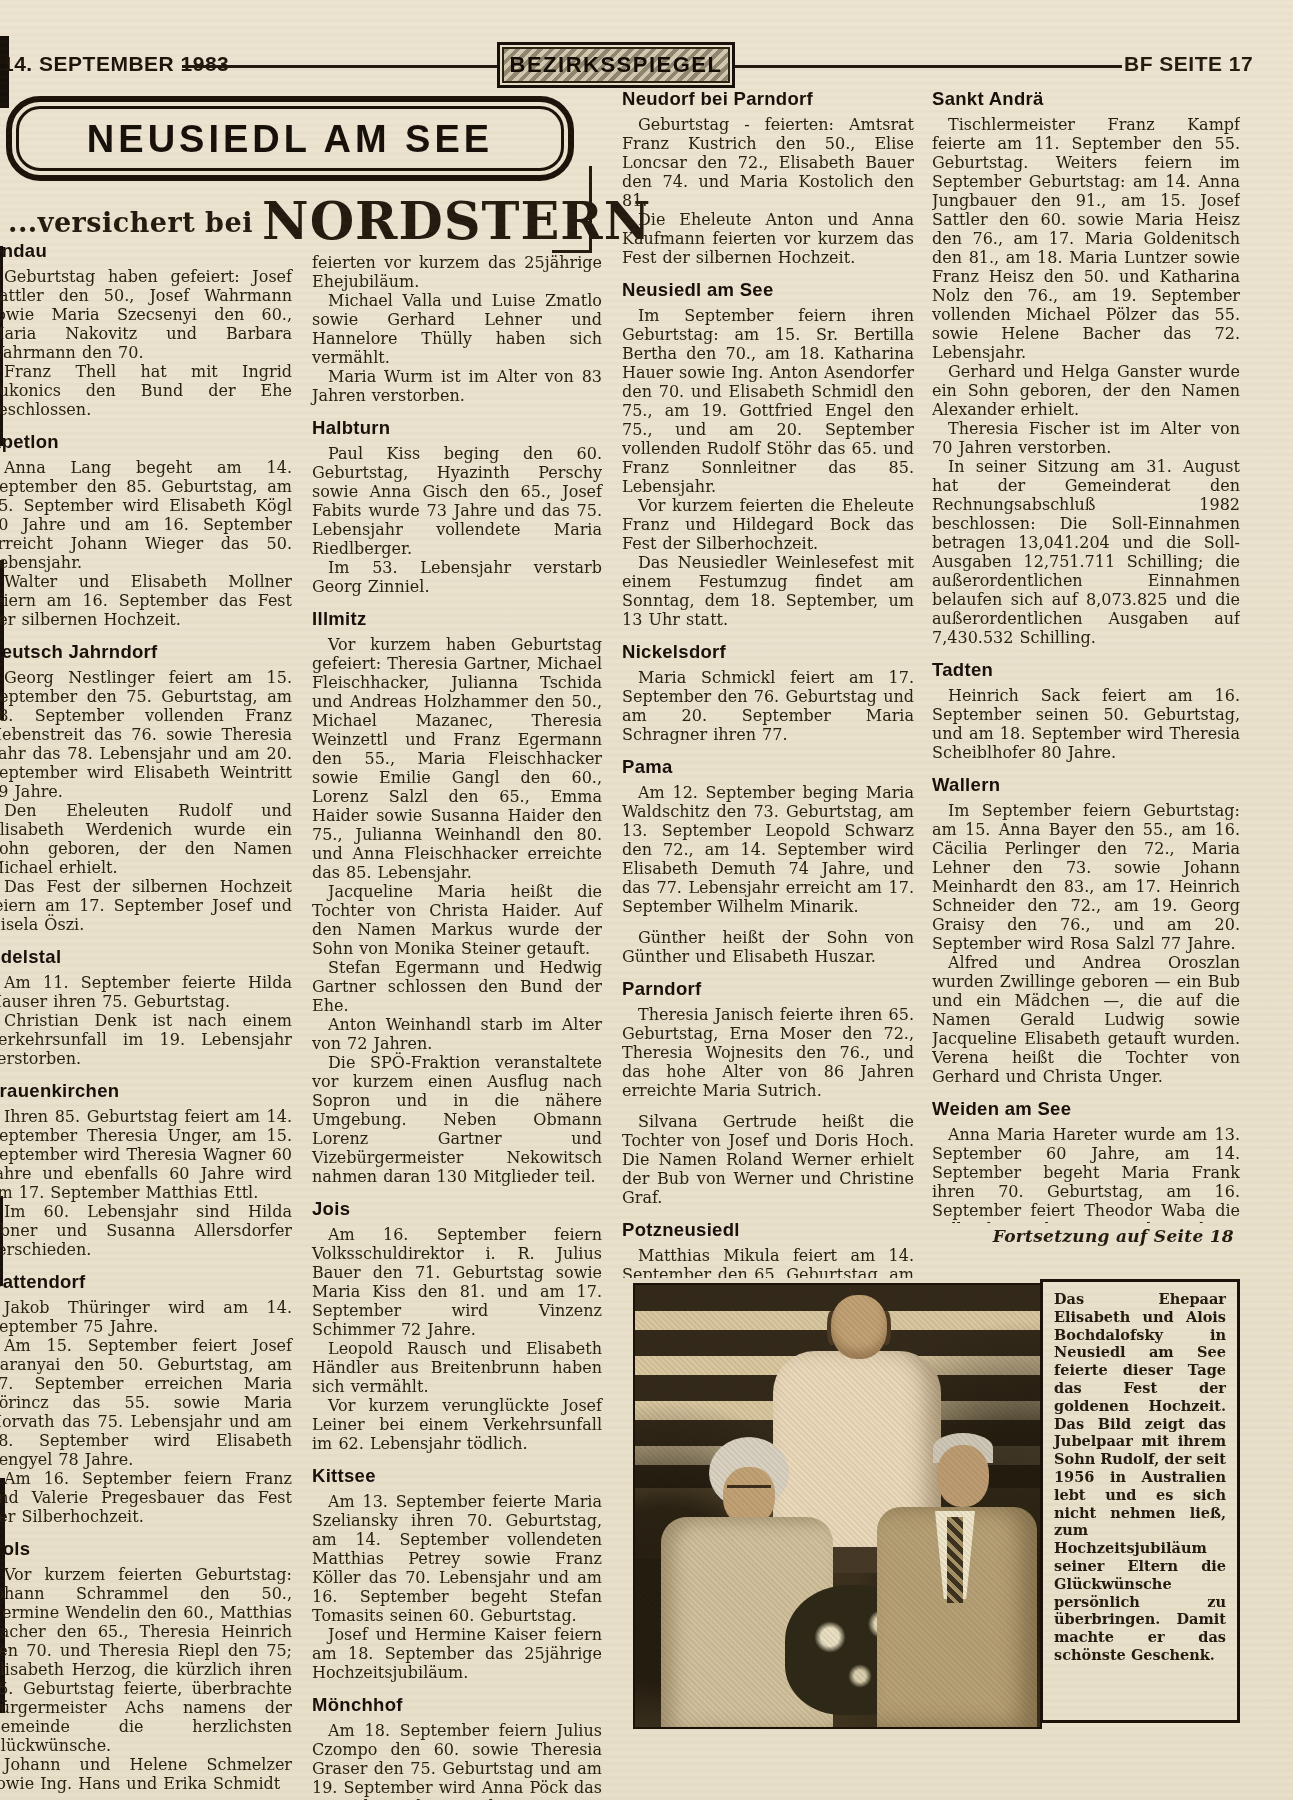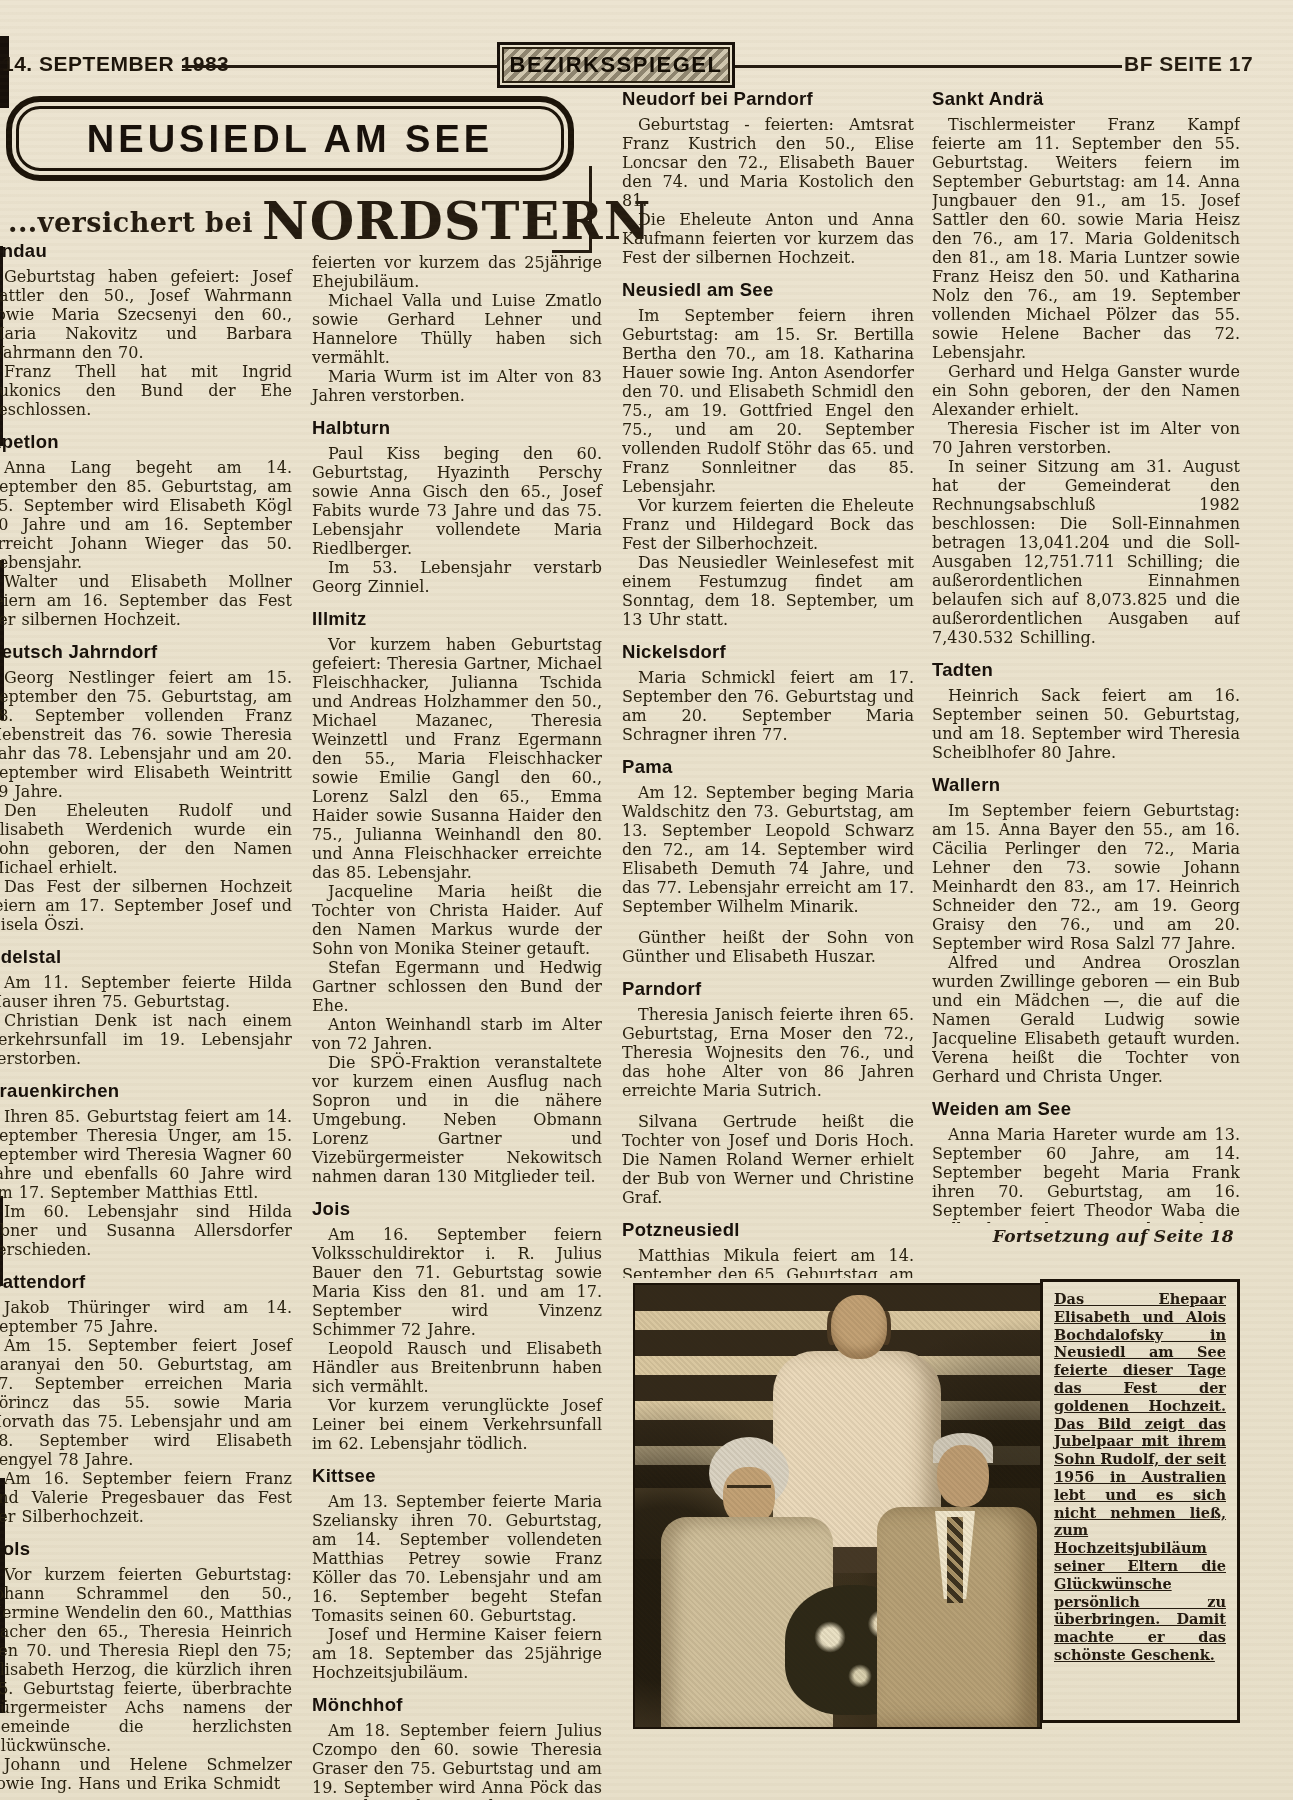--- a/index.html
+++ b/index.html
@@ -89,21 +89,21 @@
   .ph-man2-tie{left:312px;top:232px;width:16px;height:86px;
         background:repeating-linear-gradient(45deg,#3c3220 0 5px,#a99368 5px 9px);}
   .ph-man2-head{left:302px;top:160px;width:52px;height:62px;background:#bd9c72;border-radius:46%;}
   .ph-man2-hair{left:298px;top:148px;width:60px;height:30px;background:#cfc8b8;border-radius:50% 50% 0 0;}
   .ph-grain{left:0;top:0;width:100%;height:100%;
         background:repeating-linear-gradient(45deg,rgba(60,45,20,.08) 0 2px,transparent 2px 4px);}
   
   .caption-box{position:absolute;left:1040px;top:1279px;width:200px;height:444px;z-index:2;
         box-sizing:border-box;border:3px solid #1b1309;padding:8px 11px;}
   .caption-box p{margin:0;font-size:14.5px;line-height:17.8px;font-weight:bold;
-        text-align:justify;color:#241b10;text-decoration:underline;}
+        text-align:justify;color:#241b10;}
 </style>
 </head>
 <body>
 
 <div class="page">
 
   <div class="artifact" style="top:36px;width:9px;height:72px;"></div>
   <div class="artifact" style="top:246px;width:3px;height:200px;"></div>
   <div class="artifact" style="top:560px;width:4px;height:160px;"></div>
   <div class="artifact" style="top:1196px;width:3px;height:90px;"></div>

